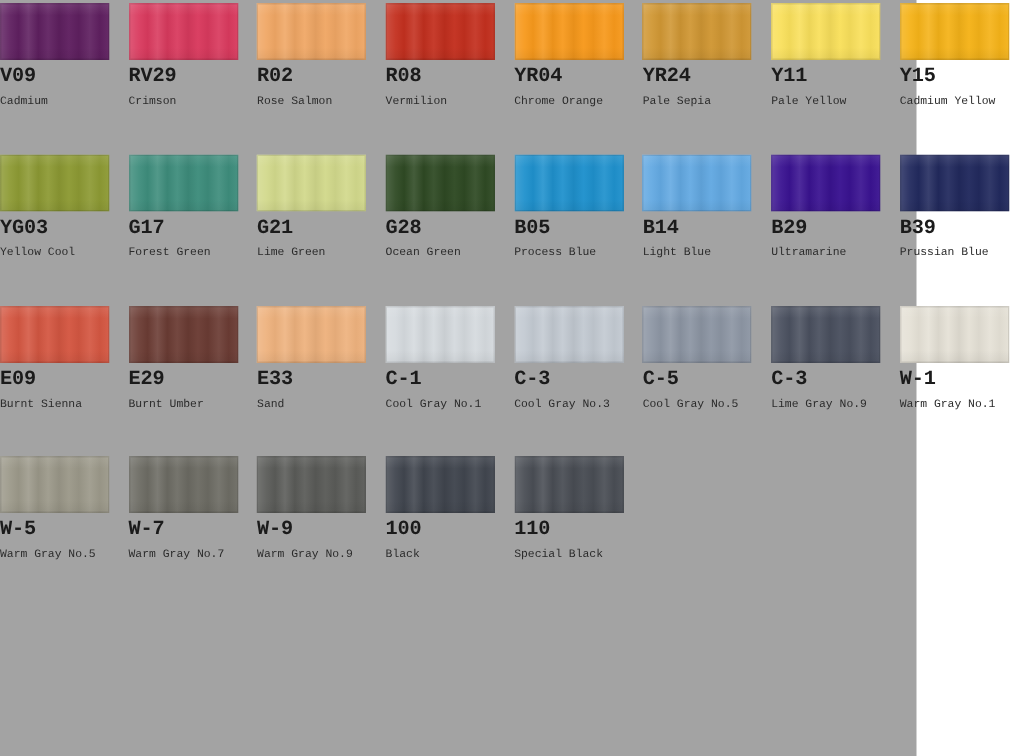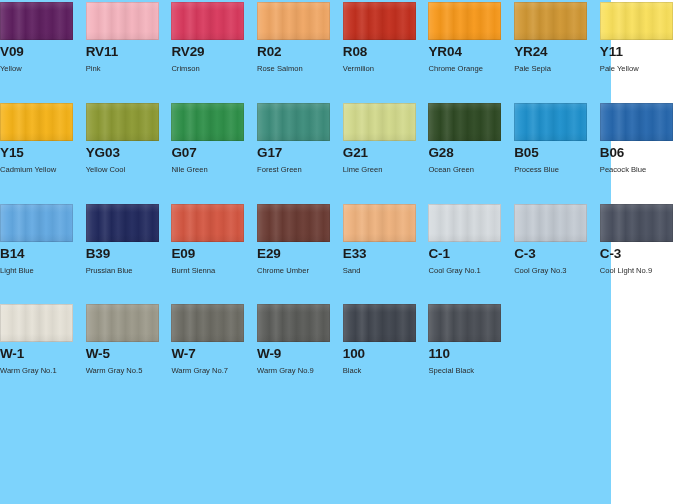--- a/index.html
+++ b/index.html
@@ -11,21 +11,22 @@
   body {
     width: 679px;
     height: 504px;
     font-family: "Liberation Sans", sans-serif;
     overflow: hidden;
   }
   #chart {
     position: relative;
     width: 611px;
     height: 504px;
-    background: #7dd3fc;
+    background: #a3a3a3;
+    font-family: Liberation Mono, monospace;
   }
   .swatch-grid {
     display: grid;
     grid-template-columns: repeat(8, 85.7px);
     grid-template-rows: repeat(5, 100.8px);
     padding-top: 2px;
     padding-left: 0px;
   }
   .cell {
     position: relative;
@@ -100,31 +101,21 @@
 <div id="chart">
   <div class="swatch-grid">
       <div class="cell">
         <div class="chip">
           <div class="chip-base" style="background-color: rgb(95, 32, 96);"></div>
           <div class="chip-streaks"></div>
           <div class="chip-sheen"></div>
           <div class="chip-edge"></div>
         </div>
         <div class="code">V09</div>
-        <div class="name">Yellow</div>
-      </div>
-      <div class="cell">
-        <div class="chip">
-          <div class="chip-base" style="background-color: rgb(244, 179, 189);"></div>
-          <div class="chip-streaks"></div>
-          <div class="chip-sheen"></div>
-          <div class="chip-edge"></div>
-        </div>
-        <div class="code">RV11</div>
-        <div class="name">Pink</div>
+        <div class="name">Cadmium</div>
       </div>
       <div class="cell">
         <div class="chip">
           <div class="chip-base" style="background-color: rgb(217, 58, 94);"></div>
           <div class="chip-streaks"></div>
           <div class="chip-sheen"></div>
           <div class="chip-edge"></div>
         </div>
         <div class="code">RV29</div>
         <div class="name">Crimson</div>
@@ -194,30 +185,20 @@
           <div class="chip-base" style="background-color: rgb(141, 154, 52);"></div>
           <div class="chip-streaks"></div>
           <div class="chip-sheen"></div>
           <div class="chip-edge"></div>
         </div>
         <div class="code">YG03</div>
         <div class="name">Yellow Cool</div>
       </div>
       <div class="cell">
         <div class="chip">
-          <div class="chip-base" style="background-color: rgb(47, 144, 73);"></div>
-          <div class="chip-streaks"></div>
-          <div class="chip-sheen"></div>
-          <div class="chip-edge"></div>
-        </div>
-        <div class="code">G07</div>
-        <div class="name">Nile Green</div>
-      </div>
-      <div class="cell">
-        <div class="chip">
           <div class="chip-base" style="background-color: rgb(62, 141, 124);"></div>
           <div class="chip-streaks"></div>
           <div class="chip-sheen"></div>
           <div class="chip-edge"></div>
         </div>
         <div class="code">G17</div>
         <div class="name">Forest Green</div>
       </div>
       <div class="cell">
         <div class="chip">
@@ -244,40 +225,40 @@
           <div class="chip-base" style="background-color: rgb(31, 145, 205);"></div>
           <div class="chip-streaks"></div>
           <div class="chip-sheen"></div>
           <div class="chip-edge"></div>
         </div>
         <div class="code">B05</div>
         <div class="name">Process Blue</div>
       </div>
       <div class="cell">
         <div class="chip">
-          <div class="chip-base" style="background-color: rgb(39, 104, 174);"></div>
-          <div class="chip-streaks"></div>
-          <div class="chip-sheen"></div>
-          <div class="chip-edge"></div>
-        </div>
-        <div class="code">B06</div>
-        <div class="name">Peacock Blue</div>
-      </div>
-      <div class="cell">
-        <div class="chip">
           <div class="chip-base" style="background-color: rgb(99, 169, 226);"></div>
           <div class="chip-streaks"></div>
           <div class="chip-sheen"></div>
           <div class="chip-edge"></div>
         </div>
         <div class="code">B14</div>
         <div class="name">Light Blue</div>
       </div>
       <div class="cell">
         <div class="chip">
+          <div class="chip-base" style="background-color: rgb(58, 19, 145);"></div>
+          <div class="chip-streaks"></div>
+          <div class="chip-sheen"></div>
+          <div class="chip-edge"></div>
+        </div>
+        <div class="code">B29</div>
+        <div class="name">Ultramarine</div>
+      </div>
+      <div class="cell">
+        <div class="chip">
           <div class="chip-base" style="background-color: rgb(34, 42, 94);"></div>
           <div class="chip-streaks"></div>
           <div class="chip-sheen"></div>
           <div class="chip-edge"></div>
         </div>
         <div class="code">B39</div>
         <div class="name">Prussian Blue</div>
       </div>
       <div class="cell">
         <div class="chip">
@@ -290,21 +271,21 @@
         <div class="name">Burnt Sienna</div>
       </div>
       <div class="cell">
         <div class="chip">
           <div class="chip-base" style="background-color: rgb(107, 60, 52);"></div>
           <div class="chip-streaks"></div>
           <div class="chip-sheen"></div>
           <div class="chip-edge"></div>
         </div>
         <div class="code">E29</div>
-        <div class="name">Chrome Umber</div>
+        <div class="name">Burnt Umber</div>
       </div>
       <div class="cell">
         <div class="chip">
           <div class="chip-base" style="background-color: rgb(238, 178, 126);"></div>
           <div class="chip-streaks"></div>
           <div class="chip-sheen"></div>
           <div class="chip-edge"></div>
         </div>
         <div class="code">E33</div>
         <div class="name">Sand</div>
@@ -324,27 +305,37 @@
           <div class="chip-base" style="background-color: rgb(195, 202, 210);"></div>
           <div class="chip-streaks"></div>
           <div class="chip-sheen"></div>
           <div class="chip-edge"></div>
         </div>
         <div class="code">C-3</div>
         <div class="name">Cool Gray No.3</div>
       </div>
       <div class="cell">
         <div class="chip">
+          <div class="chip-base" style="background-color: rgb(141, 150, 164);"></div>
+          <div class="chip-streaks"></div>
+          <div class="chip-sheen"></div>
+          <div class="chip-edge"></div>
+        </div>
+        <div class="code">C-5</div>
+        <div class="name">Cool Gray No.5</div>
+      </div>
+      <div class="cell">
+        <div class="chip">
           <div class="chip-base" style="background-color: rgb(75, 81, 96);"></div>
           <div class="chip-streaks"></div>
           <div class="chip-sheen"></div>
           <div class="chip-edge"></div>
         </div>
         <div class="code">C-3</div>
-        <div class="name">Cool Light No.9</div>
+        <div class="name">Lime Gray No.9</div>
       </div>
       <div class="cell">
         <div class="chip">
           <div class="chip-base" style="background-color: rgb(229, 225, 214);"></div>
           <div class="chip-streaks"></div>
           <div class="chip-sheen"></div>
           <div class="chip-edge"></div>
         </div>
         <div class="code">W-1</div>
         <div class="name">Warm Gray No.1</div>

